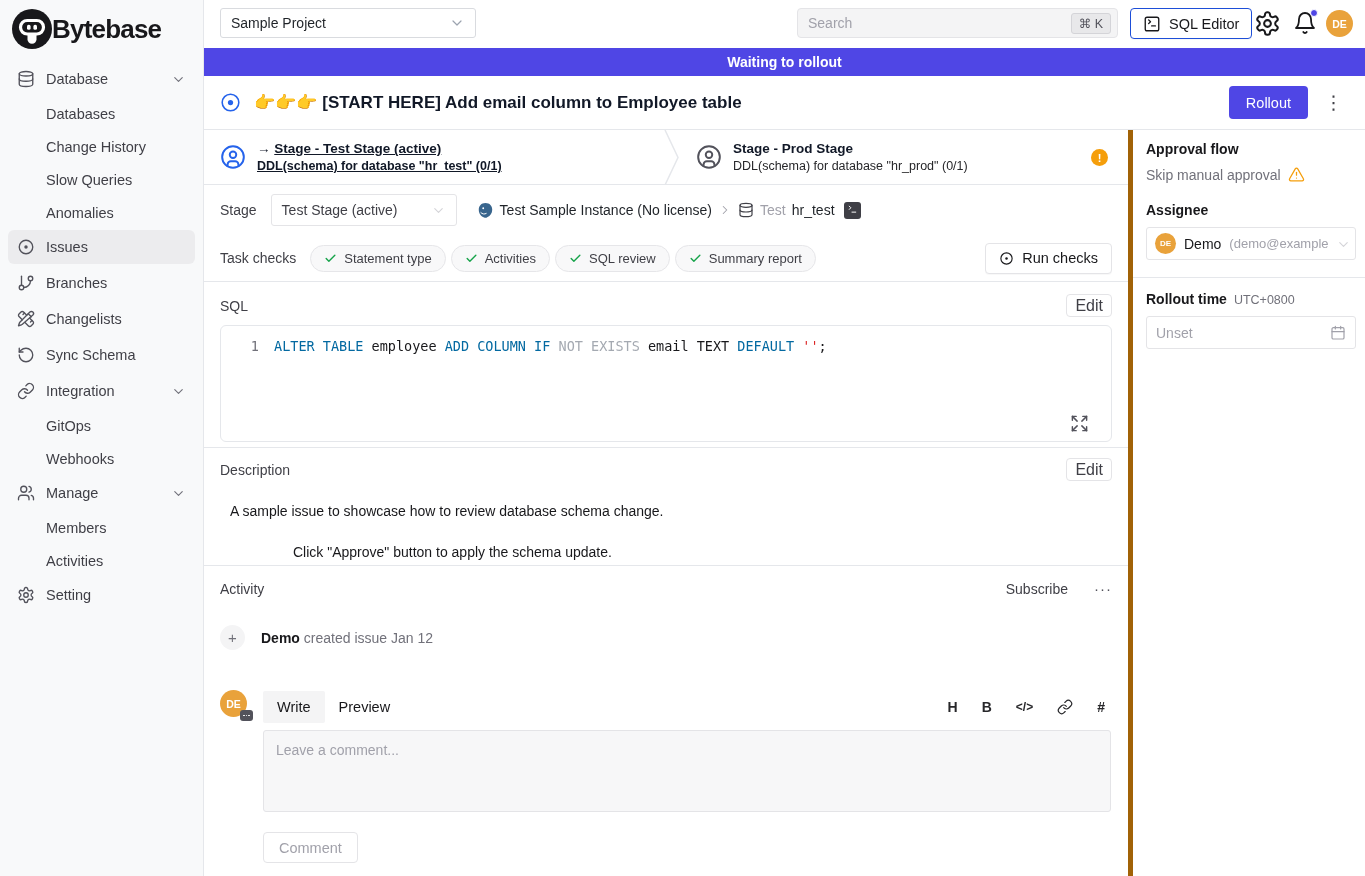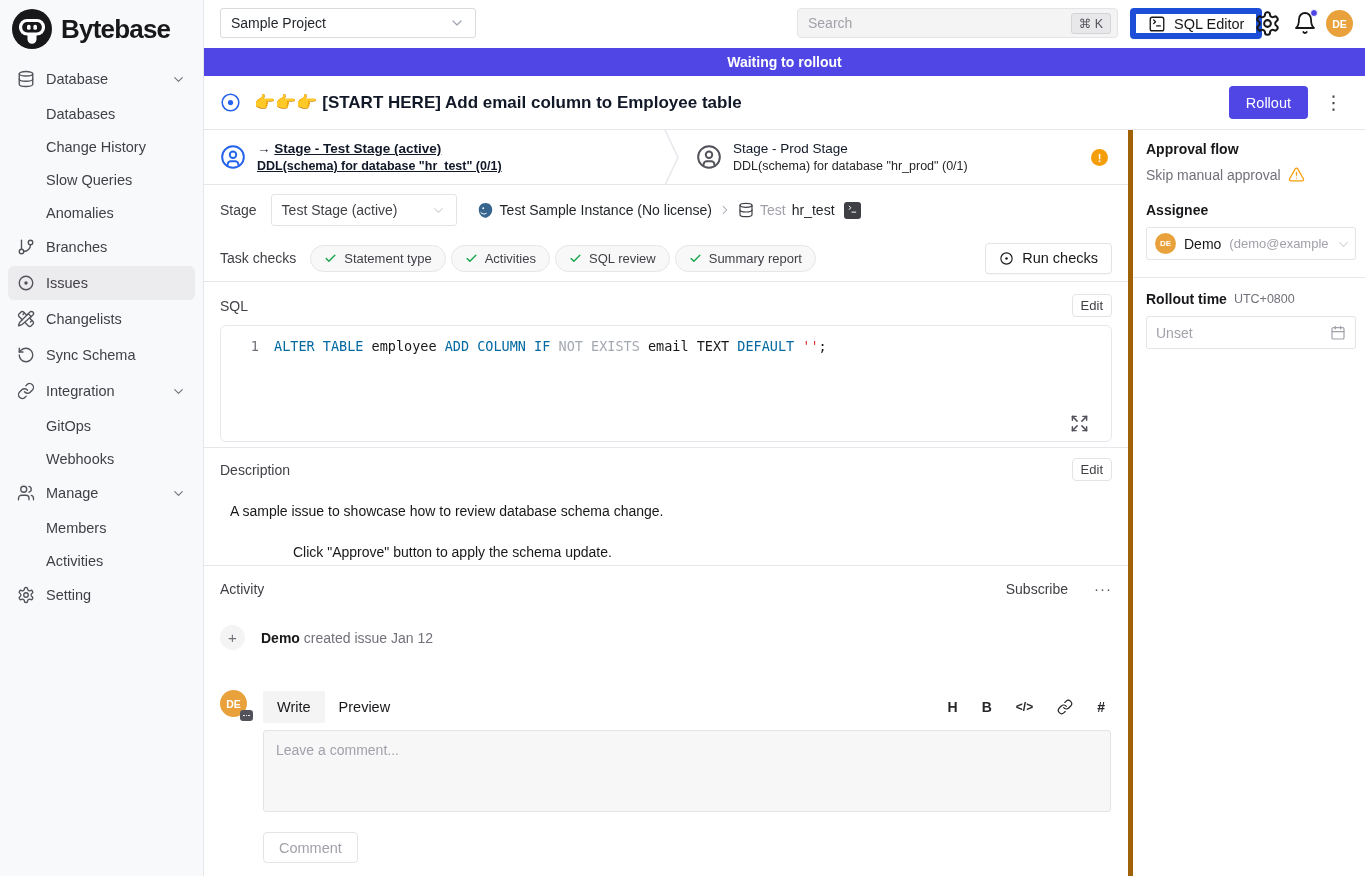--- a/index.html
+++ b/index.html
@@ -3,38 +3,38 @@
 <meta charset="utf-8">
 <style>
   * { margin:0; padding:0; box-sizing:border-box; }
   html,body { width:1365px; height:876px; overflow:hidden; }
   body { font-family:"Liberation Sans",sans-serif; background:#fff; color:#18181B; position:relative; font-size:14px; }
   svg { display:block; }
   .ic { stroke:currentColor; fill:none; stroke-width:1.8; stroke-linecap:round; stroke-linejoin:round; }
 
   
   .sidebar { position:absolute; left:0; top:0; width:204px; height:876px; background:#F8F9FA; border-right:1px solid #E5E7EB; z-index:5; }
-  .logo { display:flex; align-items:center; gap:9px; padding:8px 12px; height:58px; }
+  .logo { display:flex; align-items:center; padding:8px 12px; height:58px; }
   .logo-text { font-size:26px; font-weight:800; color:#18181B; letter-spacing:-0.8px; }
   .nav { padding:4px 8px; }
   .nav-item { display:flex; align-items:center; gap:11px; height:34px; padding:0 9px; border-radius:6px; font-size:14.5px; font-weight:500; color:#3F3F46; cursor:pointer; margin-bottom:2px; }
   .nav-item .nico { width:18px; height:18px; color:#52525B; flex:0 0 18px; }
   .nav-item .chev { margin-left:auto; width:15px; height:15px; color:#71717A; }
   .nav-item.active { background:#ECECEE; }
   .nav-sub { display:flex; align-items:center; height:32px; padding:0 9px 0 38px; font-size:14.5px; font-weight:400; color:#3F3F46; cursor:pointer; margin-bottom:1px; border-radius:6px; }
 
   
   .topbar { position:absolute; left:204px; top:0; width:1161px; height:40px; background:#fff; }
   .proj-select { position:absolute; left:16px; top:8px; width:256px; height:30px; border:1px solid #D9DBDF; border-radius:3px; background:#fff; display:flex; align-items:center; padding:0 10px; font-size:14px; color:#1F2328; cursor:pointer; }
   .proj-select .chev { margin-left:auto; width:16px; height:16px; color:#9CA3AF; }
   .search-box { position:absolute; left:593px; top:8px; width:321px; height:30px; background:#F4F4F5; border:1px solid #E4E4E7; border-radius:4px; display:flex; align-items:center; padding:0 6px 0 10px; }
   .search-box input { flex:1; border:none; outline:none; background:transparent; font-size:14px; color:#3F3F46; font-family:inherit; }
   .search-box input::placeholder { color:#A1A1AA; }
   .kbd { background:#E8E8EA; border:1px solid #D4D4D8; border-radius:3px; font-size:12.5px; color:#52525B; padding:2px 7px; }
-  .sqled-btn { position:absolute; left:926px; top:8px; height:31px; display:flex; align-items:center; gap:8px; padding:0 12px; border:6px solid #1d4ed8; border-radius:4px; background:#fff; font-size:14.5px; color:#18181B; cursor:pointer; box-shadow:0 1px 1px rgba(0,0,0,.03); }
+  .sqled-btn { position:absolute; left:926px; top:8px; height:31px; display:flex; align-items:center; gap:8px; padding:0 12px; border:1px solid #1d4ed8; border-radius:4px; background:#fff; font-size:14.5px; color:#18181B; cursor:pointer; box-shadow:0 1px 1px rgba(0,0,0,.03); }
   .sqled-btn .tico { width:18px; height:18px; color:#18181B; }
   .top-gear { position:absolute; left:1050px; top:10px; width:27px; height:27px; color:#18181B; cursor:pointer; }
   .top-bell { position:absolute; left:1089px; top:11px; width:24px; height:24px; color:#18181B; cursor:pointer; }
   .bell-dot { position:absolute; right:-1px; top:-2px; width:8px; height:8px; border-radius:50%; background:#4F46E5; border:1.5px solid #fff; }
   .avatar { width:27px; height:27px; border-radius:50%; background:#E9A23B; color:#fff; font-size:10.5px; font-weight:700; display:flex; align-items:center; justify-content:center; }
   .top-avatar { position:absolute; left:1122px; top:10px; cursor:pointer; }
 
   
   .banner { position:absolute; left:204px; top:48px; width:1161px; height:28px; background:#4F46E5; color:#fff; font-size:14px; font-weight:600; display:flex; align-items:center; justify-content:center; }
 
@@ -51,21 +51,21 @@
   .right-panel { flex:1; border-left:5px solid #a16207; padding:11px 9px 0 13px; }
 
   
   .stage-cards { height:55px; border-bottom:1px solid #E5E7EB; display:flex; align-items:stretch; position:relative; }
   .stage-card { display:flex; align-items:center; gap:11px; padding:0 16px; cursor:pointer; }
   .stage-card.first { width:460px; }
   .stage-ico { width:26px; height:26px; flex:0 0 26px; }
   .stage-ico.blue { color:#2563EB; }
   .stage-ico.gray { color:#52525B; }
   .st-line1 { font-size:13.5px; font-weight:700; color:#111827; }
-  .st-line1.plain { font-weight:400; }
+  .st-line1.plain { font-weight:700; }
   .st-line2 { font-size:12.5px; font-weight:700; color:#111827; margin-top:3px; }
   .st-line2.plain { font-weight:400; color:#27272A; }
   .u { text-decoration:underline; }
   .stage-sep { align-self:stretch; }
   .stage-exc { position:absolute; right:20px; top:19px; width:17px; height:17px; border-radius:50%; background:#F59E0B; color:#fff; font-size:11px; font-weight:700; display:flex; align-items:center; justify-content:center; }
 
   
   .sel-row { height:50px; display:flex; align-items:center; padding:0 16px; }
   .sel-label { font-size:14px; color:#3F3F46; margin-right:14px; }
   .stage-select { width:186px; height:32px; border:1px solid #E4E4E7; border-radius:3px; display:flex; align-items:center; padding:0 10px; font-size:14px; color:#3F3F46; cursor:pointer;text-align:center; }
@@ -82,21 +82,21 @@
   .checks-row { height:47px; border-bottom:1px solid #E5E7EB; display:flex; align-items:center; padding:0 16px; gap:5px; }
   .checks-label { font-size:14px; color:#3F3F46; margin-right:9px; }
   .pill { display:flex; align-items:center; gap:7px; height:27px; padding:0 13px; background:#F8F8F9; border:1px solid #E6E6E9; border-radius:14px; font-size:13px; color:#3F3F46; cursor:pointer; }
   .pill .ck { width:13px; height:13px; color:#16A34A; stroke-width:2.6; }
   .runchecks-btn { margin-left:auto; display:flex; align-items:center; gap:8px; height:31px; padding:0 13px; border:1px solid #E4E4E7; border-radius:4px; background:#fff; font-size:14.5px; color:#18181B; cursor:pointer; box-shadow:0 1px 1px rgba(0,0,0,.03); }
   .runchecks-btn .rico { width:15px; height:15px; }
 
   
   .section-hd { display:flex; align-items:center; }
   .sec-label { font-size:14px; color:#3F3F46; }
-  .edit-btn { margin-left:auto; height:23px; padding:0 8px; border:1px solid #E4E4E7; border-radius:4px; background:#fff; font-size:13px; color:#3F3F46; font-family:inherit; cursor:pointer; }
+  .edit-btn { margin-left:auto; height:23px; padding:0 8px; border:1px solid #E4E4E7; border-radius:4px; background:#fff; font-size:16px; color:#3F3F46; font-family:inherit; cursor:pointer; }
 
   .sql-section { padding:12px 16px 0; height:166px; border-bottom:1px solid #E5E7EB; }
   .sql-editor { margin-top:8px; height:117px; border:1px solid #E5E7EB; border-radius:6px; position:relative; padding:10px 0; }
   .code-line { display:flex; font-family:"DejaVu Sans Mono",monospace; font-size:13.5px; line-height:20px; white-space:pre; }
   .lineno { width:38px; text-align:right; color:#71717A; flex:0 0 38px; }
   .code-text { padding-left:15px; color:#18181B; }
   .tk-kw { color:#0369a1; }
   .tk-muted { color:#A4A9B1; }
   .tk-str { color:#DC2626; }
   .expand-ic { position:absolute; right:22px; bottom:8px; width:19px; height:19px; color:#52525B; cursor:pointer; }
@@ -134,21 +134,21 @@
   .rp-title { font-size:14px; font-weight:700; color:#18181B; }
   .rp-skip { display:flex; align-items:center; gap:7px; margin-top:9px; font-size:14px; color:#71717A; }
   .warn-ic { width:17px; height:17px; color:#F59E0B; stroke-width:2; }
   .rp-assignee-lb { margin-top:19px; }
   .assignee-select { margin-top:9px; height:33px; border:1px solid #E4E4E7; border-radius:3px; display:flex; align-items:center; gap:8px; padding:0 24px 0 8px; position:relative; overflow:hidden; cursor:pointer; }
   .assignee-select .avatar { width:21px; height:21px; font-size:8px; flex:0 0 21px; }
   .as-name { font-size:14px; color:#18181B; white-space:nowrap; }
   .as-email { font-size:13px; color:#A1A1AA; white-space:nowrap; }
   .assignee-select .chev { position:absolute; right:4px; top:9px; width:15px; height:15px; color:#D4D4D8; }
   .rp-divider { border-top:1px solid #E5E7EB; margin:17px -9px 0 -13px; }
-  .rp-rollout { margin-top:13px; display:flex; align-items:center; gap:7px; }
+  .rp-rollout { margin-top:13px; display:flex; align-items:flex-end; gap:7px; }
   .rp-tz { font-size:12.5px; font-weight:400; color:#71717A; }
   .date-input { margin-top:9px; height:33px; border:1px solid #E4E4E7; border-radius:3px; display:flex; align-items:center; padding:0 9px; font-size:14px; color:#A1A1AA; cursor:pointer; }
   .date-input .cal { margin-left:auto; width:16px; height:16px; color:#A1A1AA; }
 </style>
 </head>
 <body>
 
 <aside class="sidebar">
   <div class="logo">
     <span>
@@ -175,39 +175,39 @@
       <span class="chev">
           <svg class="ic" viewBox="0 0 24 24">
             <path d="m6 9 6 6 6-6"></path>
           </svg>
         </span>
     </div>
     <div class="nav-sub">Databases</div>
     <div class="nav-sub">Change History</div>
     <div class="nav-sub">Slow Queries</div>
     <div class="nav-sub">Anomalies</div>
+    <div class="nav-item active">
+      <span class="nico">
+          <svg class="ic" viewBox="0 0 24 24">
+            <circle cx="12" cy="12" r="9"></circle>
+            <circle cx="12" cy="12" r="2.3" fill="currentColor" stroke="none"></circle>
+          </svg>
+        </span>
+      <span>Issues</span>
+    </div>
     <div class="nav-item">
       <span class="nico">
           <svg class="ic" viewBox="0 0 24 24">
             <line x1="6" y1="3" x2="6" y2="15"></line>
             <circle cx="18" cy="6" r="3"></circle>
             <circle cx="6" cy="18" r="3"></circle>
             <path d="M18 9a9 9 0 0 1-9 9"></path>
           </svg>
         </span>
       <span>Branches</span>
-    </div>
-    <div class="nav-item active">
-      <span class="nico">
-          <svg class="ic" viewBox="0 0 24 24">
-            <circle cx="12" cy="12" r="9"></circle>
-            <circle cx="12" cy="12" r="2.3" fill="currentColor" stroke="none"></circle>
-          </svg>
-        </span>
-      <span>Issues</span>
     </div>
     <div class="nav-item">
       <span class="nico">
           <svg class="ic" viewBox="0 0 24 24">
             <path d="m15 5 4 4"></path>
             <path d="M13 7 8.7 2.7a2.4 2.4 0 0 0-3.4 0L2.7 5.3a2.4 2.4 0 0 0 0 3.4L7 13"></path>
             <path d="m8 6 2-2"></path>
             <path d="m18 16 2-2"></path>
             <path d="m17 11 4.3 4.3a2.4 2.4 0 0 1 0 3.4l-2.6 2.6a2.4 2.4 0 0 1-3.4 0L11 17"></path>
             <path d="M21.2 6.8a2.82 2.82 0 0 0-4-4L3.8 16.2a2 2 0 0 0-.5.8L2 21l4-1.3a2 2 0 0 0 .8-.5Z"></path>

